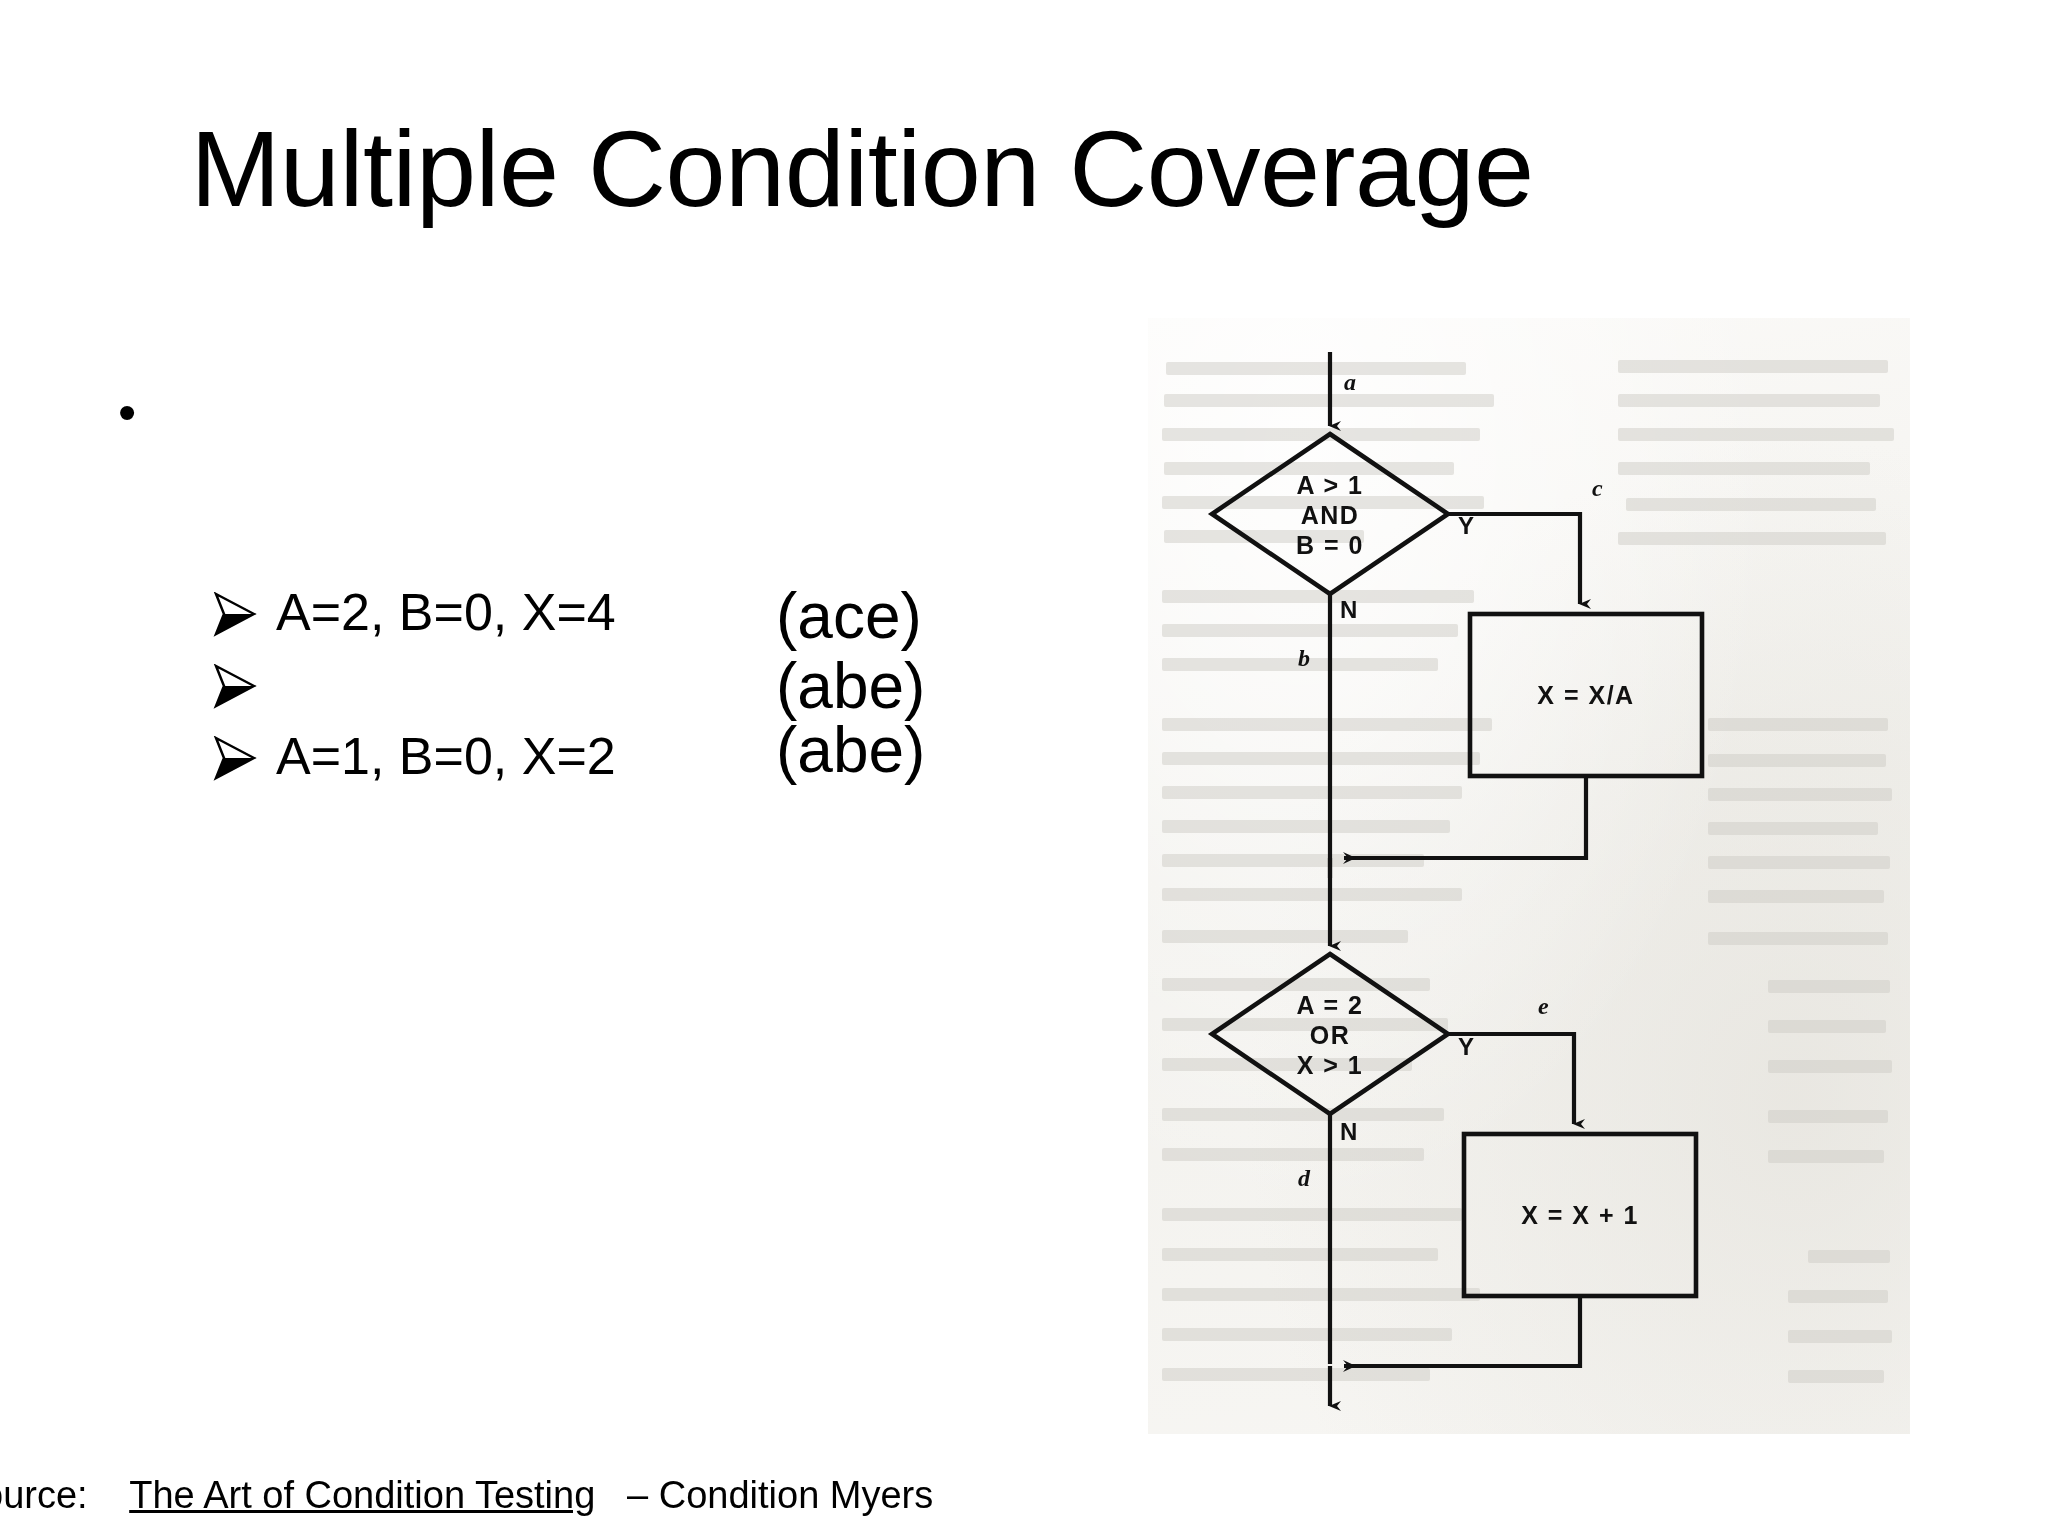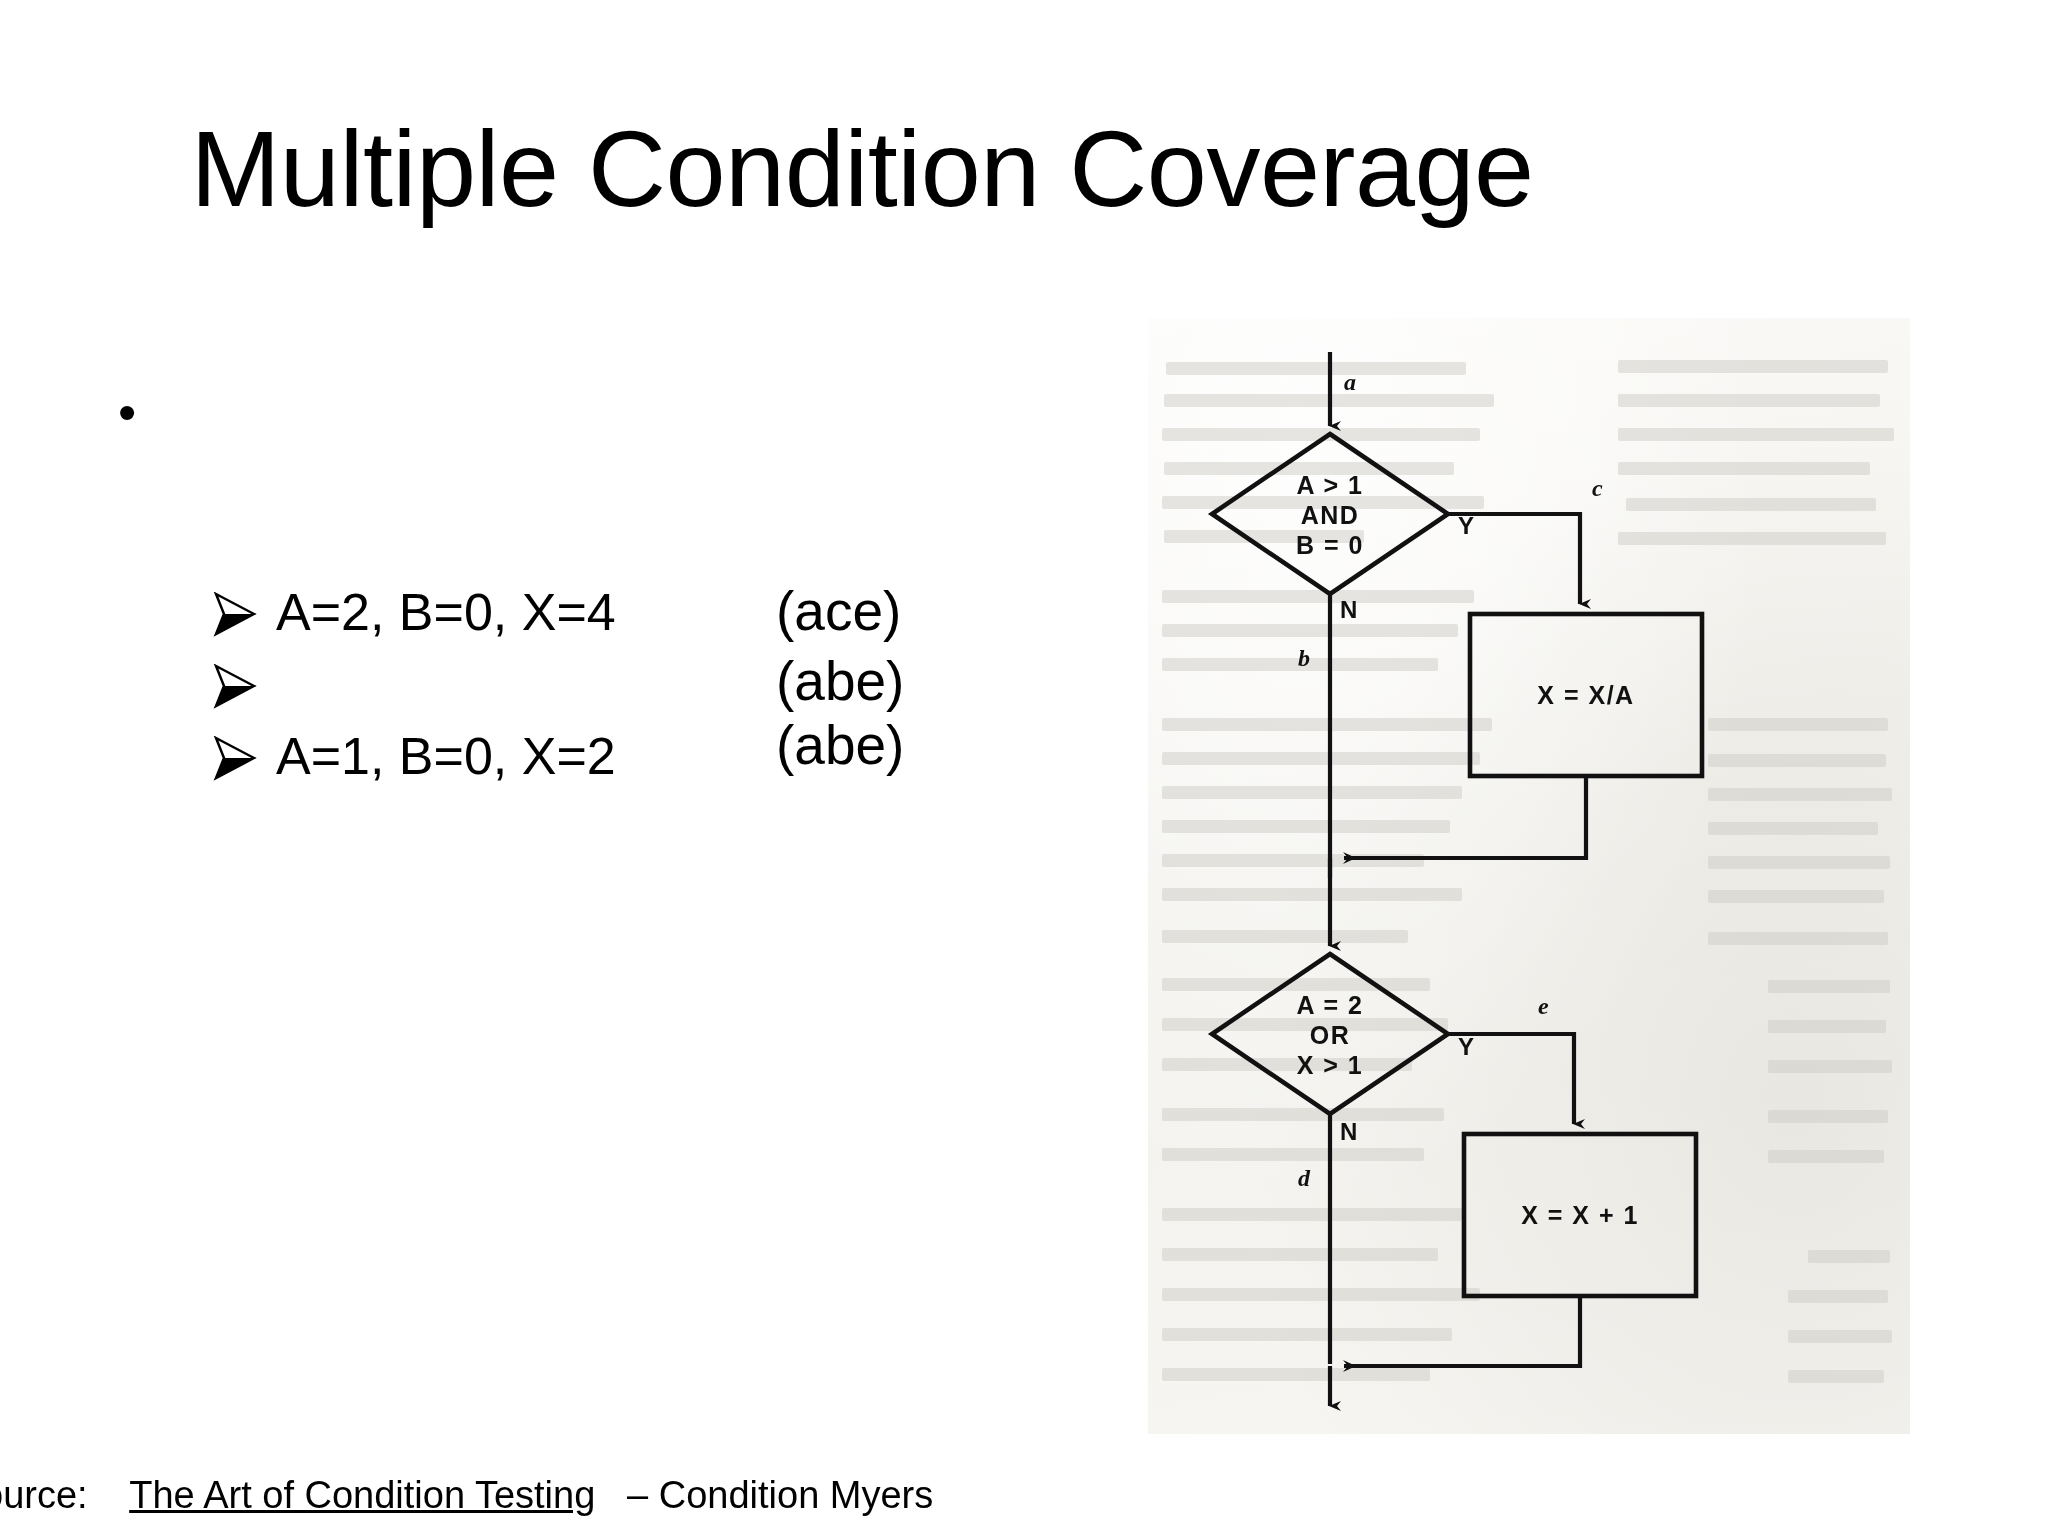--- a/index.html
+++ b/index.html
@@ -76,21 +76,21 @@
     position: absolute;
     left: 52px;
     top: 0;
     font-size: 52px;
     line-height: 1.0;
     white-space: nowrap;
     margin-left: 12px;
   }
   .case-code {
     position: absolute;
-    font-size: 55px;
+    font-size: 64px;
     line-height: 1.0;
     white-space: nowrap;
   }
 
   
   #figure-scan {
     position: absolute;
     left: 1148px;
     top: 318px;
     width: 762px;

